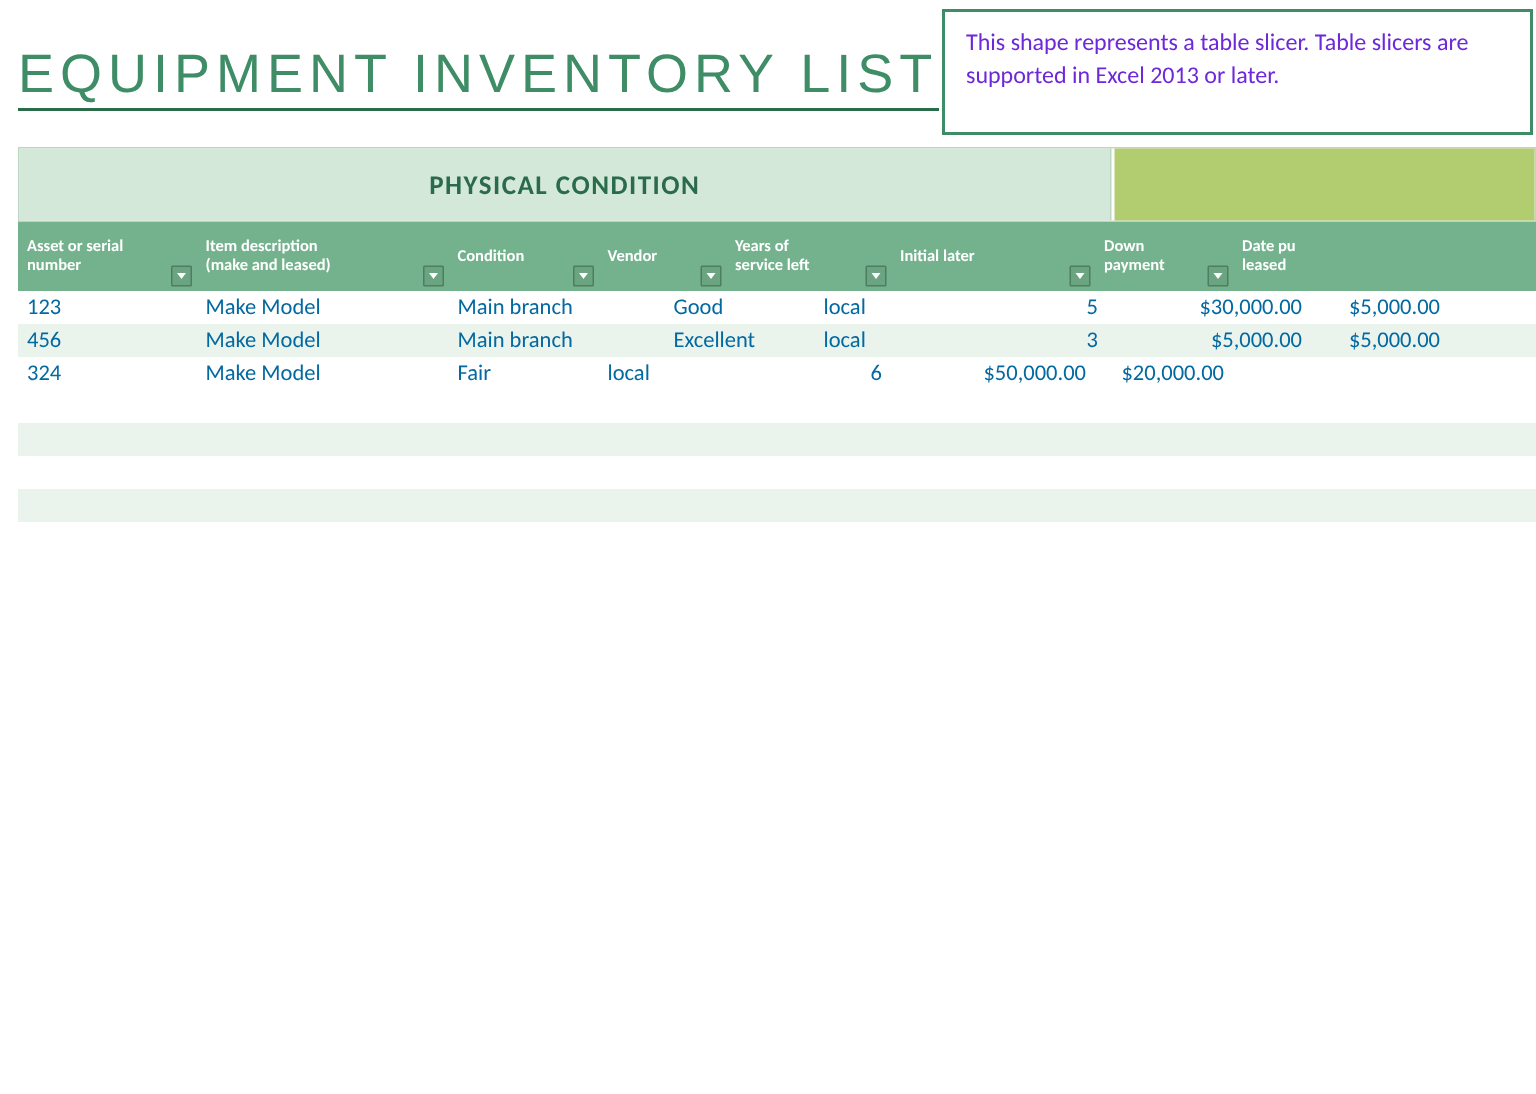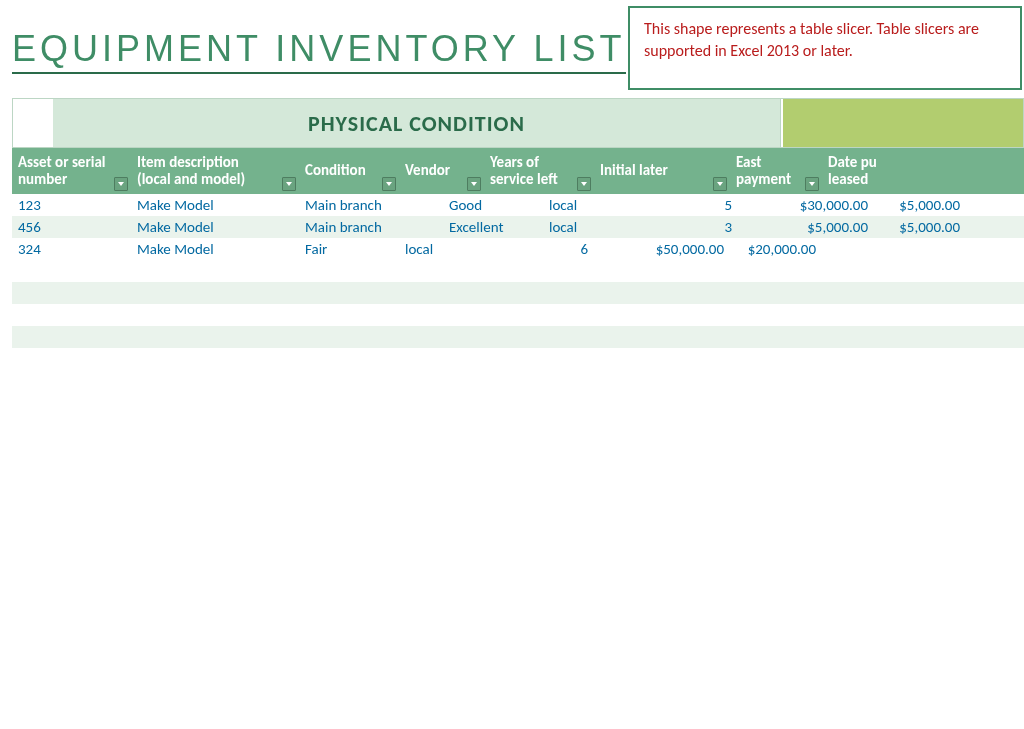--- a/index.html
+++ b/index.html
@@ -29,61 +29,60 @@
   .slicer-box {
     position: absolute;
     top: 6px;
     left: 628px;
     width: 394px;
     height: 84px;
     border: 2px solid #3f8d66;
     background: #fff;
     padding: 10px 14px;
     font-size: 16px;
-    color: #b91c1c;
+    color: #6d28d9;
     line-height: 1.35;
   }
   
   .section-bar {
     position: absolute;
     top: 98px;
     left: 12px;
     right: 0;
     height: 50px;
     display: flex;
     border: 1px solid #bcd6c4;
   }
   .section-left {
     flex: 0 0 728px;
     background: #d4e8d9;
     display: flex;
     align-items: center;
     justify-content: center;
     color: #2a6b4a;
     font-weight: bold;
-    font-size: 22px;
+    font-size: 18px;
     letter-spacing: 1px;
     border-right: 1px solid #bcd6c4;
-    margin-left: 40px;
   }
   .section-right {
     flex: 1;
     background: #b2cd6f;
     border-left: 2px solid #fff;
   }
   
   .header-row {
     position: absolute;
     top: 148px;
     left: 12px;
     right: 0;
     height: 46px;
     background: #74b28d;
     color: #fff;
-    font-size: 15px;
+    font-size: 11px;
     font-weight: bold;
     display: flex;
     align-items: stretch;
   }
   .hcell {
     position: relative;
     display: flex;
     align-items: center;
     padding: 4px 6px 4px 6px;
     line-height: 1.15;
@@ -160,42 +159,42 @@
   </div>
 
   <div class="header-row">
     <div class="hcell c-asset">
       <span>Asset or serial
 number</span>
       <span class="filter-btn"></span>
     </div>
     <div class="hcell c-desc">
       <span>Item description
-(local and model)</span>
+(make and leased)</span>
       <span class="filter-btn"></span>
     </div>
     <div class="hcell c-cond">
       <span>Condition</span>
       <span class="filter-btn"></span>
     </div>
     <div class="hcell c-vend">
       <span>Vendor</span>
       <span class="filter-btn"></span>
     </div>
     <div class="hcell c-years">
       <span>Years of
 service left</span>
       <span class="filter-btn"></span>
     </div>
     <div class="hcell c-init">
       <span>Initial later</span>
       <span class="filter-btn"></span>
     </div>
     <div class="hcell c-down">
-      <span>East
+      <span>Down
 payment</span>
       <span class="filter-btn"></span>
     </div>
     <div class="hcell c-date">
       <span>Date pu
 leased</span>
     </div>
   </div>
 
   <div class="data-area">

